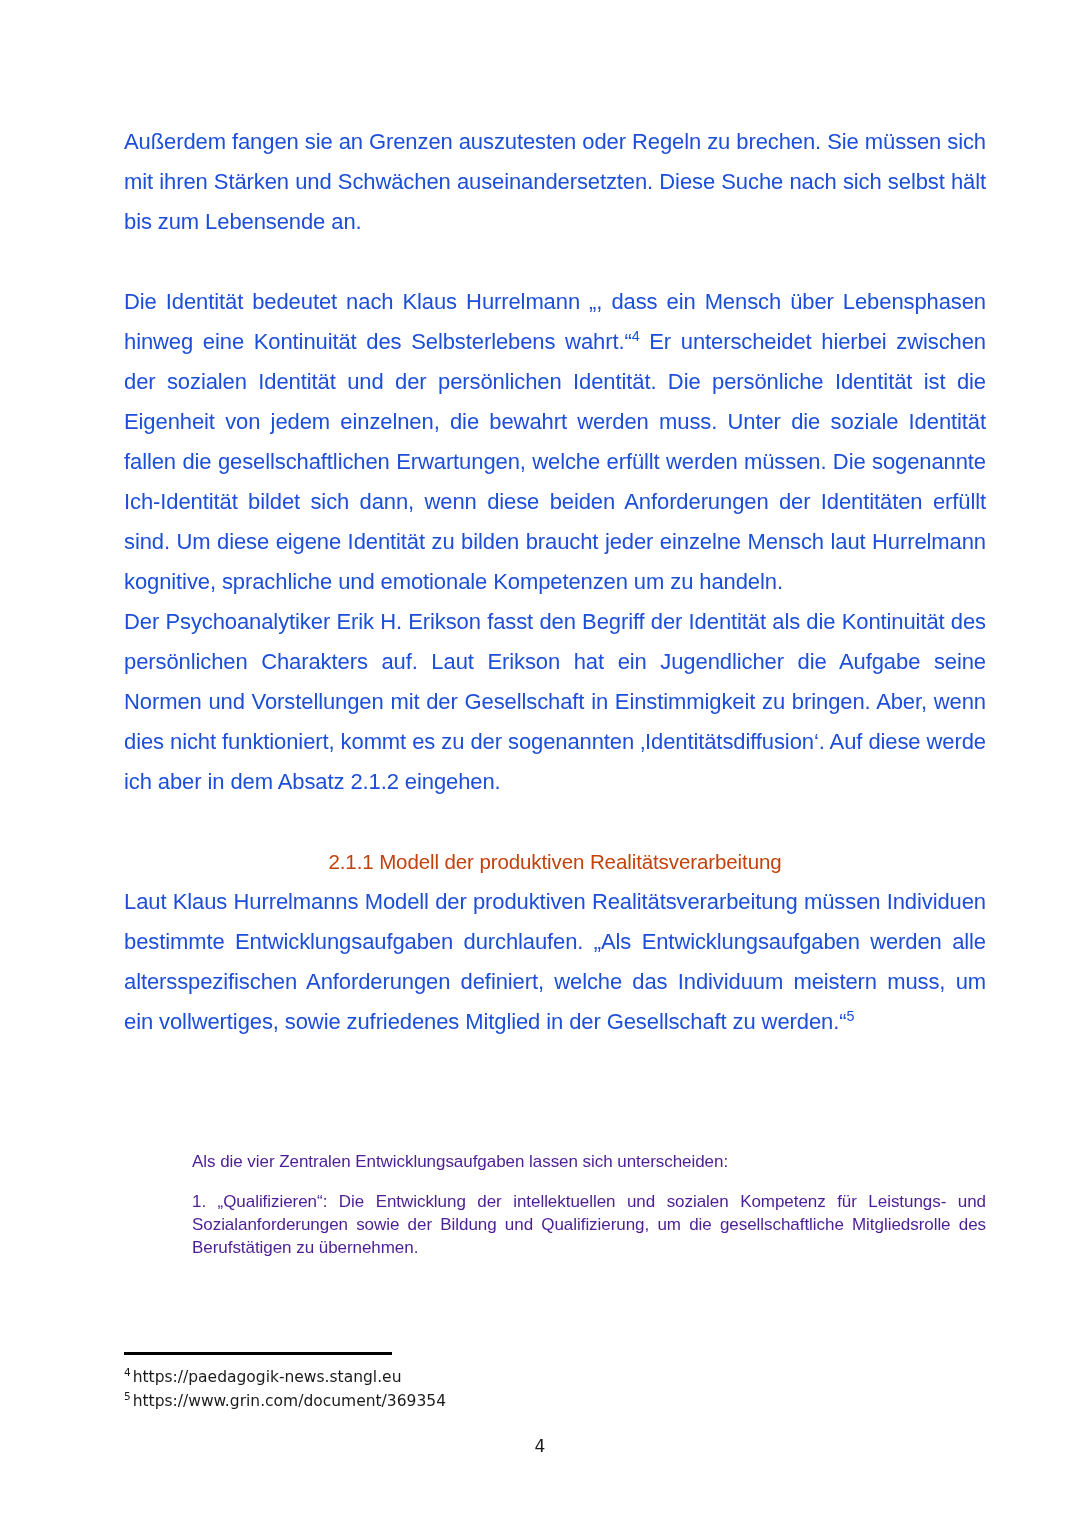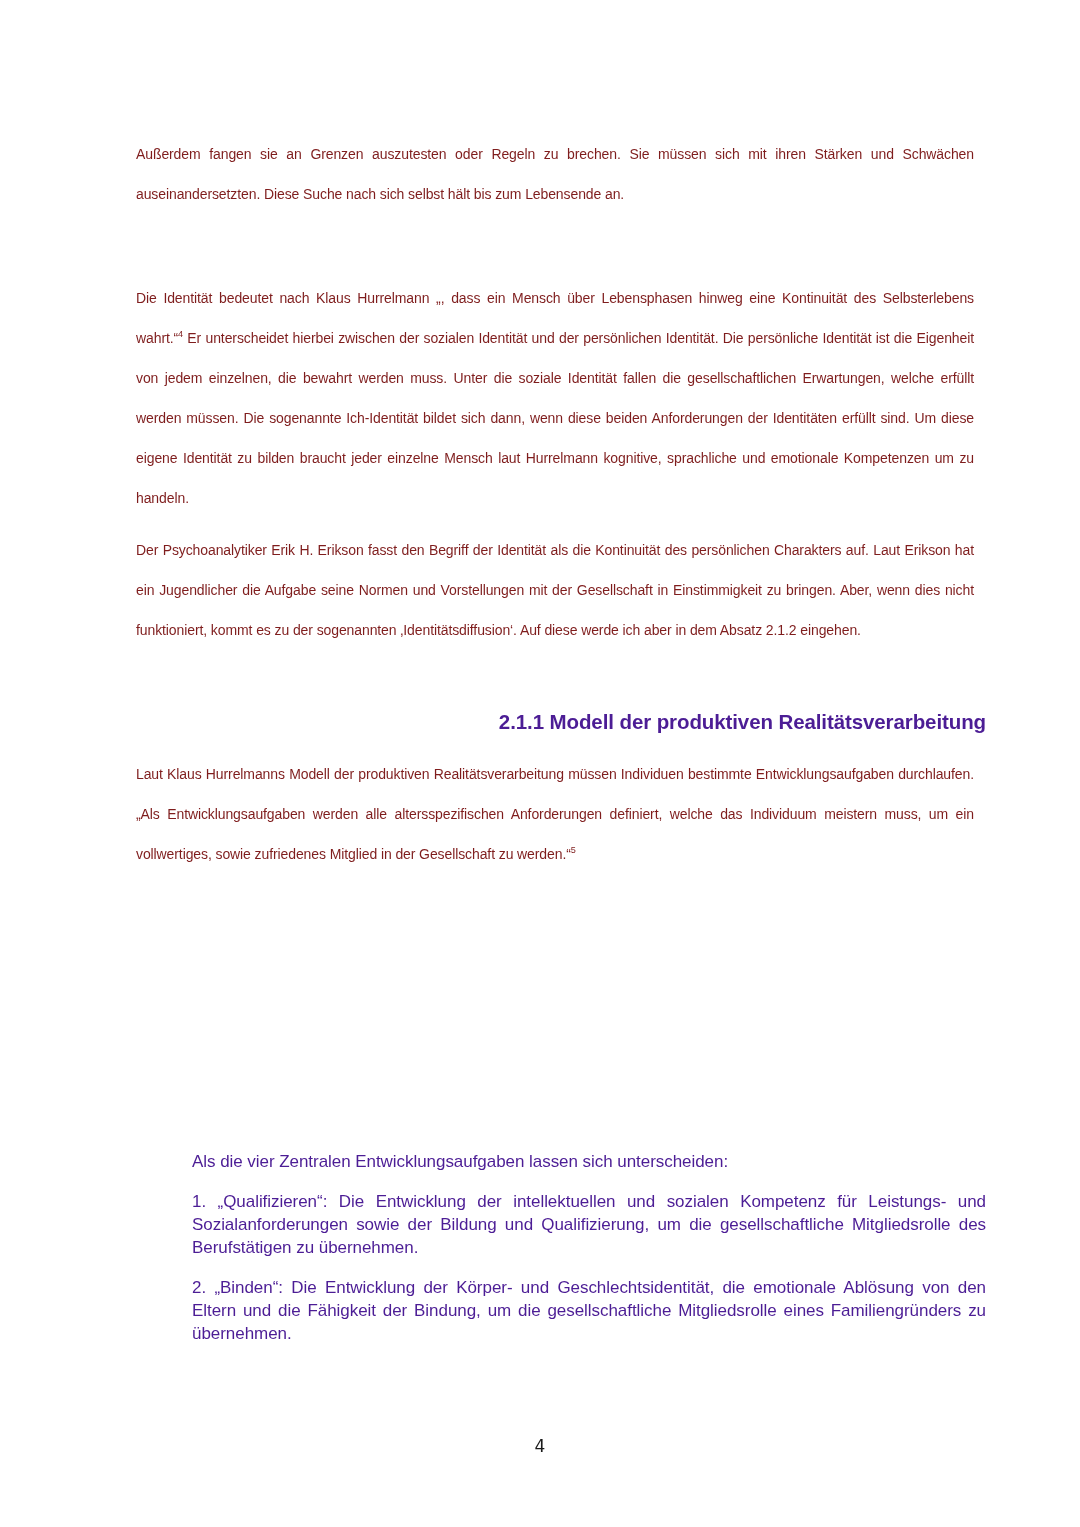--- a/index.html
+++ b/index.html
@@ -25,38 +25,38 @@
   }
 
   .content {
     position: absolute;
     left: 124px;
     top: 122px;
     width: 862px;
   }
 
   p.body-par {
-    margin: 12px;
-    font-size: 14px;
+    margin: 0;
+    font-size: 22px;
     line-height: 40px;
     text-align: justify;
     text-justify: inter-word;
     letter-spacing: -0.1px;
-    color: #7f1d1d;
+    color: #1d4ed8;
   }
 
   .gap-par { height: 40px; }
 
   h3.section-heading {
     margin: 0;
     font-size: 20.5px;
     line-height: 40px;
-    font-weight: bold;
-    text-align: right;
-    color: #4c1d95;
+    font-weight: normal;
+    text-align: center;
+    color: #c2410c;
     letter-spacing: -0.1px;
   }
 
   sup.fn {
     font-size: 0.65em;
     vertical-align: super;
     line-height: 0;
   }
 
   .quote-block {
@@ -138,19 +138,23 @@
     <p class="body-par"><span>Laut Klaus Hurrelmanns Modell der produktiven Realitätsverarbeitung müssen Individuen bestimmte Entwicklungsaufgaben durchlaufen. „Als Entwicklungsaufgaben werden alle altersspezifischen Anforderungen definiert, welche das Individuum meistern muss, um ein vollwertiges, sowie zufriedenes Mitglied in der Gesellschaft zu werden.“</span><sup class="fn">5</sup></p>
 
     <div class="gap-par"></div>
 
 
   </div>
 
   <div class="quote-block">
     <p>Als die vier Zentralen Entwicklungsaufgaben lassen sich unterscheiden:</p>
     <p>1. „Qualifizieren“: Die Entwicklung der intellektuellen und sozialen Kompetenz für Leistungs- und Sozialanforderungen sowie der Bildung und Qualifizierung, um die gesellschaftliche Mitgliedsrolle des Berufstätigen zu übernehmen.</p>
-    <p>2. „Binden“: Die Entwicklung der Körper- und Geschlechtsidentität, die emotionale Ablösung von den Eltern und die Fähigkeit der Bindung, um die gesellschaftliche Mitgliedsrolle eines Familiengründers zu übernehmen.</p>
   </div>
 
+  <div class="footnote-area">
+    <div class="footnote-rule"></div>
+    <div class="footnote-line"><sup>4</sup><span>https://paedagogik-news.stangl.eu</span></div>
+    <div class="footnote-line"><sup>5</sup><span>https://www.grin.com/document/369354</span></div>
+  </div>
 
   <div class="page-number">4</div>
 
 </div>
 
 </body></html>

